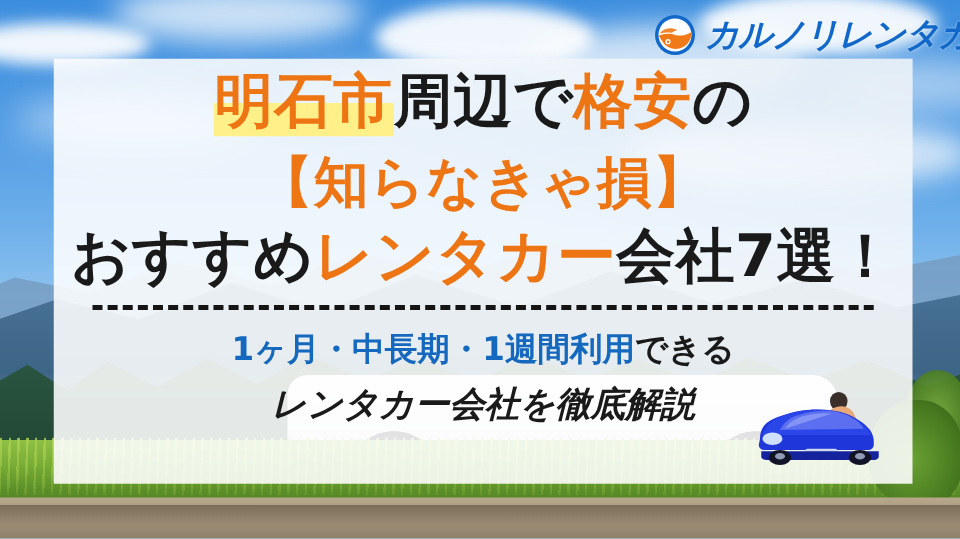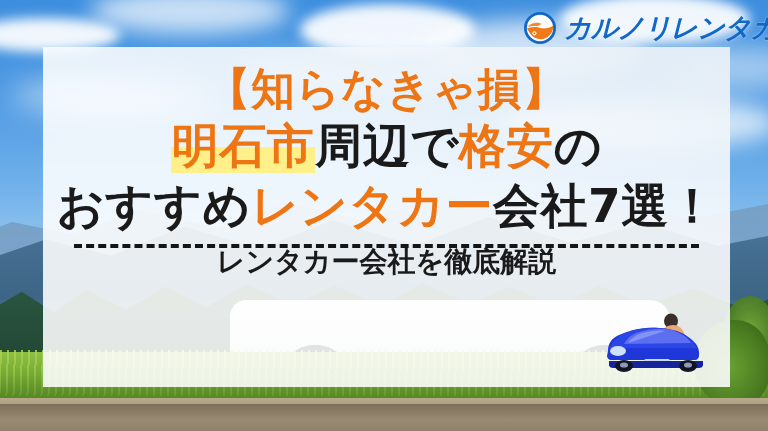--- a/index.html
+++ b/index.html
@@ -217,22 +217,24 @@
     font-weight: 800;
     line-height: 1;
     white-space: nowrap;
   }
   .sub1 {
     margin-top: 19px;
     font-size: 26px;
     color: #1a1a1a;
   }
   .sub2 {
+    margin-top: 17px;
     font-size: 28px;
     color: #1a1a1a;
+    font-style: italic;
   }
   .sb-blue { color: #1468bd; }
 
   
   #blue-car {
     position: absolute;
     right: 22px;
     bottom: 14px;
     width: 104px;
     height: 66px;
@@ -306,32 +308,35 @@
       <path d="M5.2 14.9c2.4-2.2 6.3-3.6 9.9-3.1 1.4.2 2.5.7 3.7 1.2-1.6.6-3.1 1.3-4.4 2.2-2.9-.5-6.3-.3-9.2.6z" fill="#ef7a17" opacity=".9"></path>
       <circle cx="11.4" cy="22.3" r="2.1" fill="#ffffff"></circle>
       <circle cx="11.4" cy="22.3" r="1" fill="#ef7a17"></circle>
     </svg>
     <span class="logo-text">カルノリレンタカー</span>
   </div>
 
   <div id="panel">
     <div class="panel-inner">
 
-      <div class="headline line1">【知らなきゃ損】</div>
-
       <div class="headline line2">
         <span class="hl-mark">明石市</span><span>周辺で</span><span class="hl-orange">格安</span><span>の</span>
       </div>
 
+      <div class="headline line1">【知らなきゃ損】</div>
+
       <div class="headline line3">
         <span>おすすめ</span><span class="hl-orange">レンタカー</span><span>会社7選！</span>
       </div>
 
       <div class="divider"></div>
 
+      <div class="sub sub1">
+        <span class="sb-blue">1ヶ月・中長期・1週間利用</span><span>できる</span>
+      </div>
 
       <div class="sub sub2">レンタカー会社を徹底解説</div>
 
     </div>
 
     <svg id="blue-car" viewBox="0 0 104 66">
 
       <ellipse cx="67" cy="14" rx="7" ry="7.5" fill="#3a2f2a"></ellipse>
       <path d="M55 30c2-8 8-12 14-12s11 4 12 12z" fill="#e8a877"></path>
 

